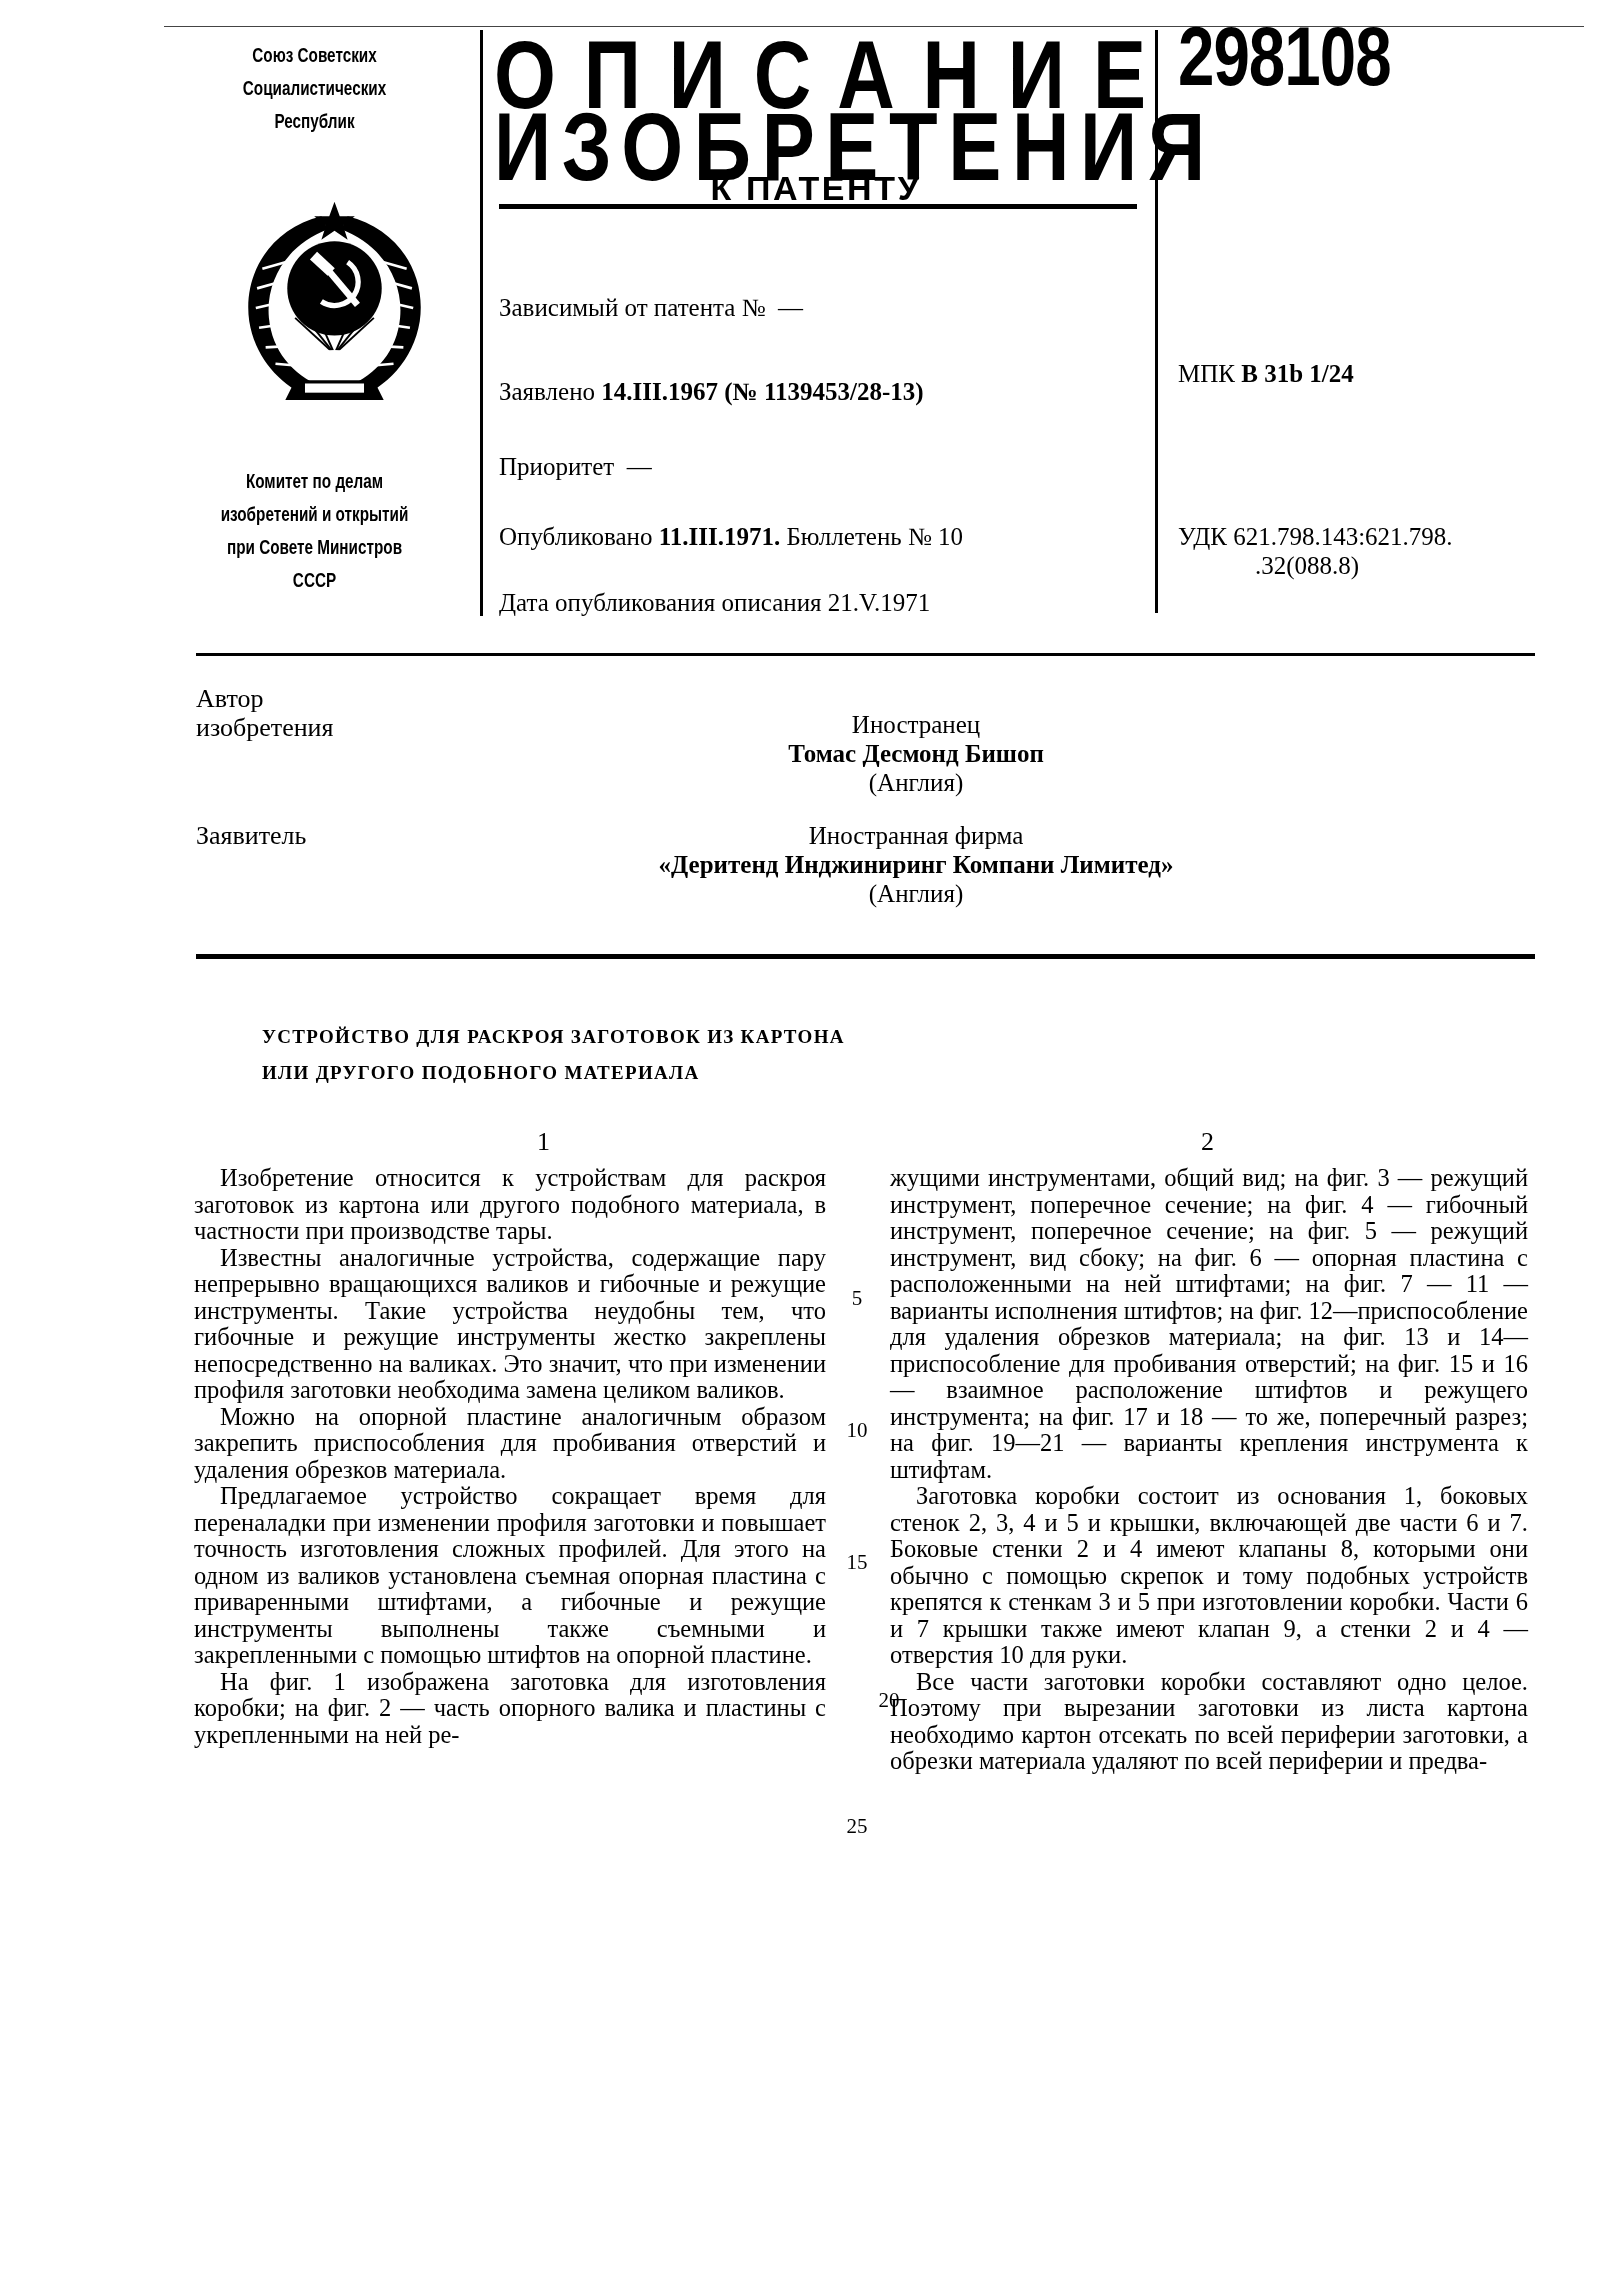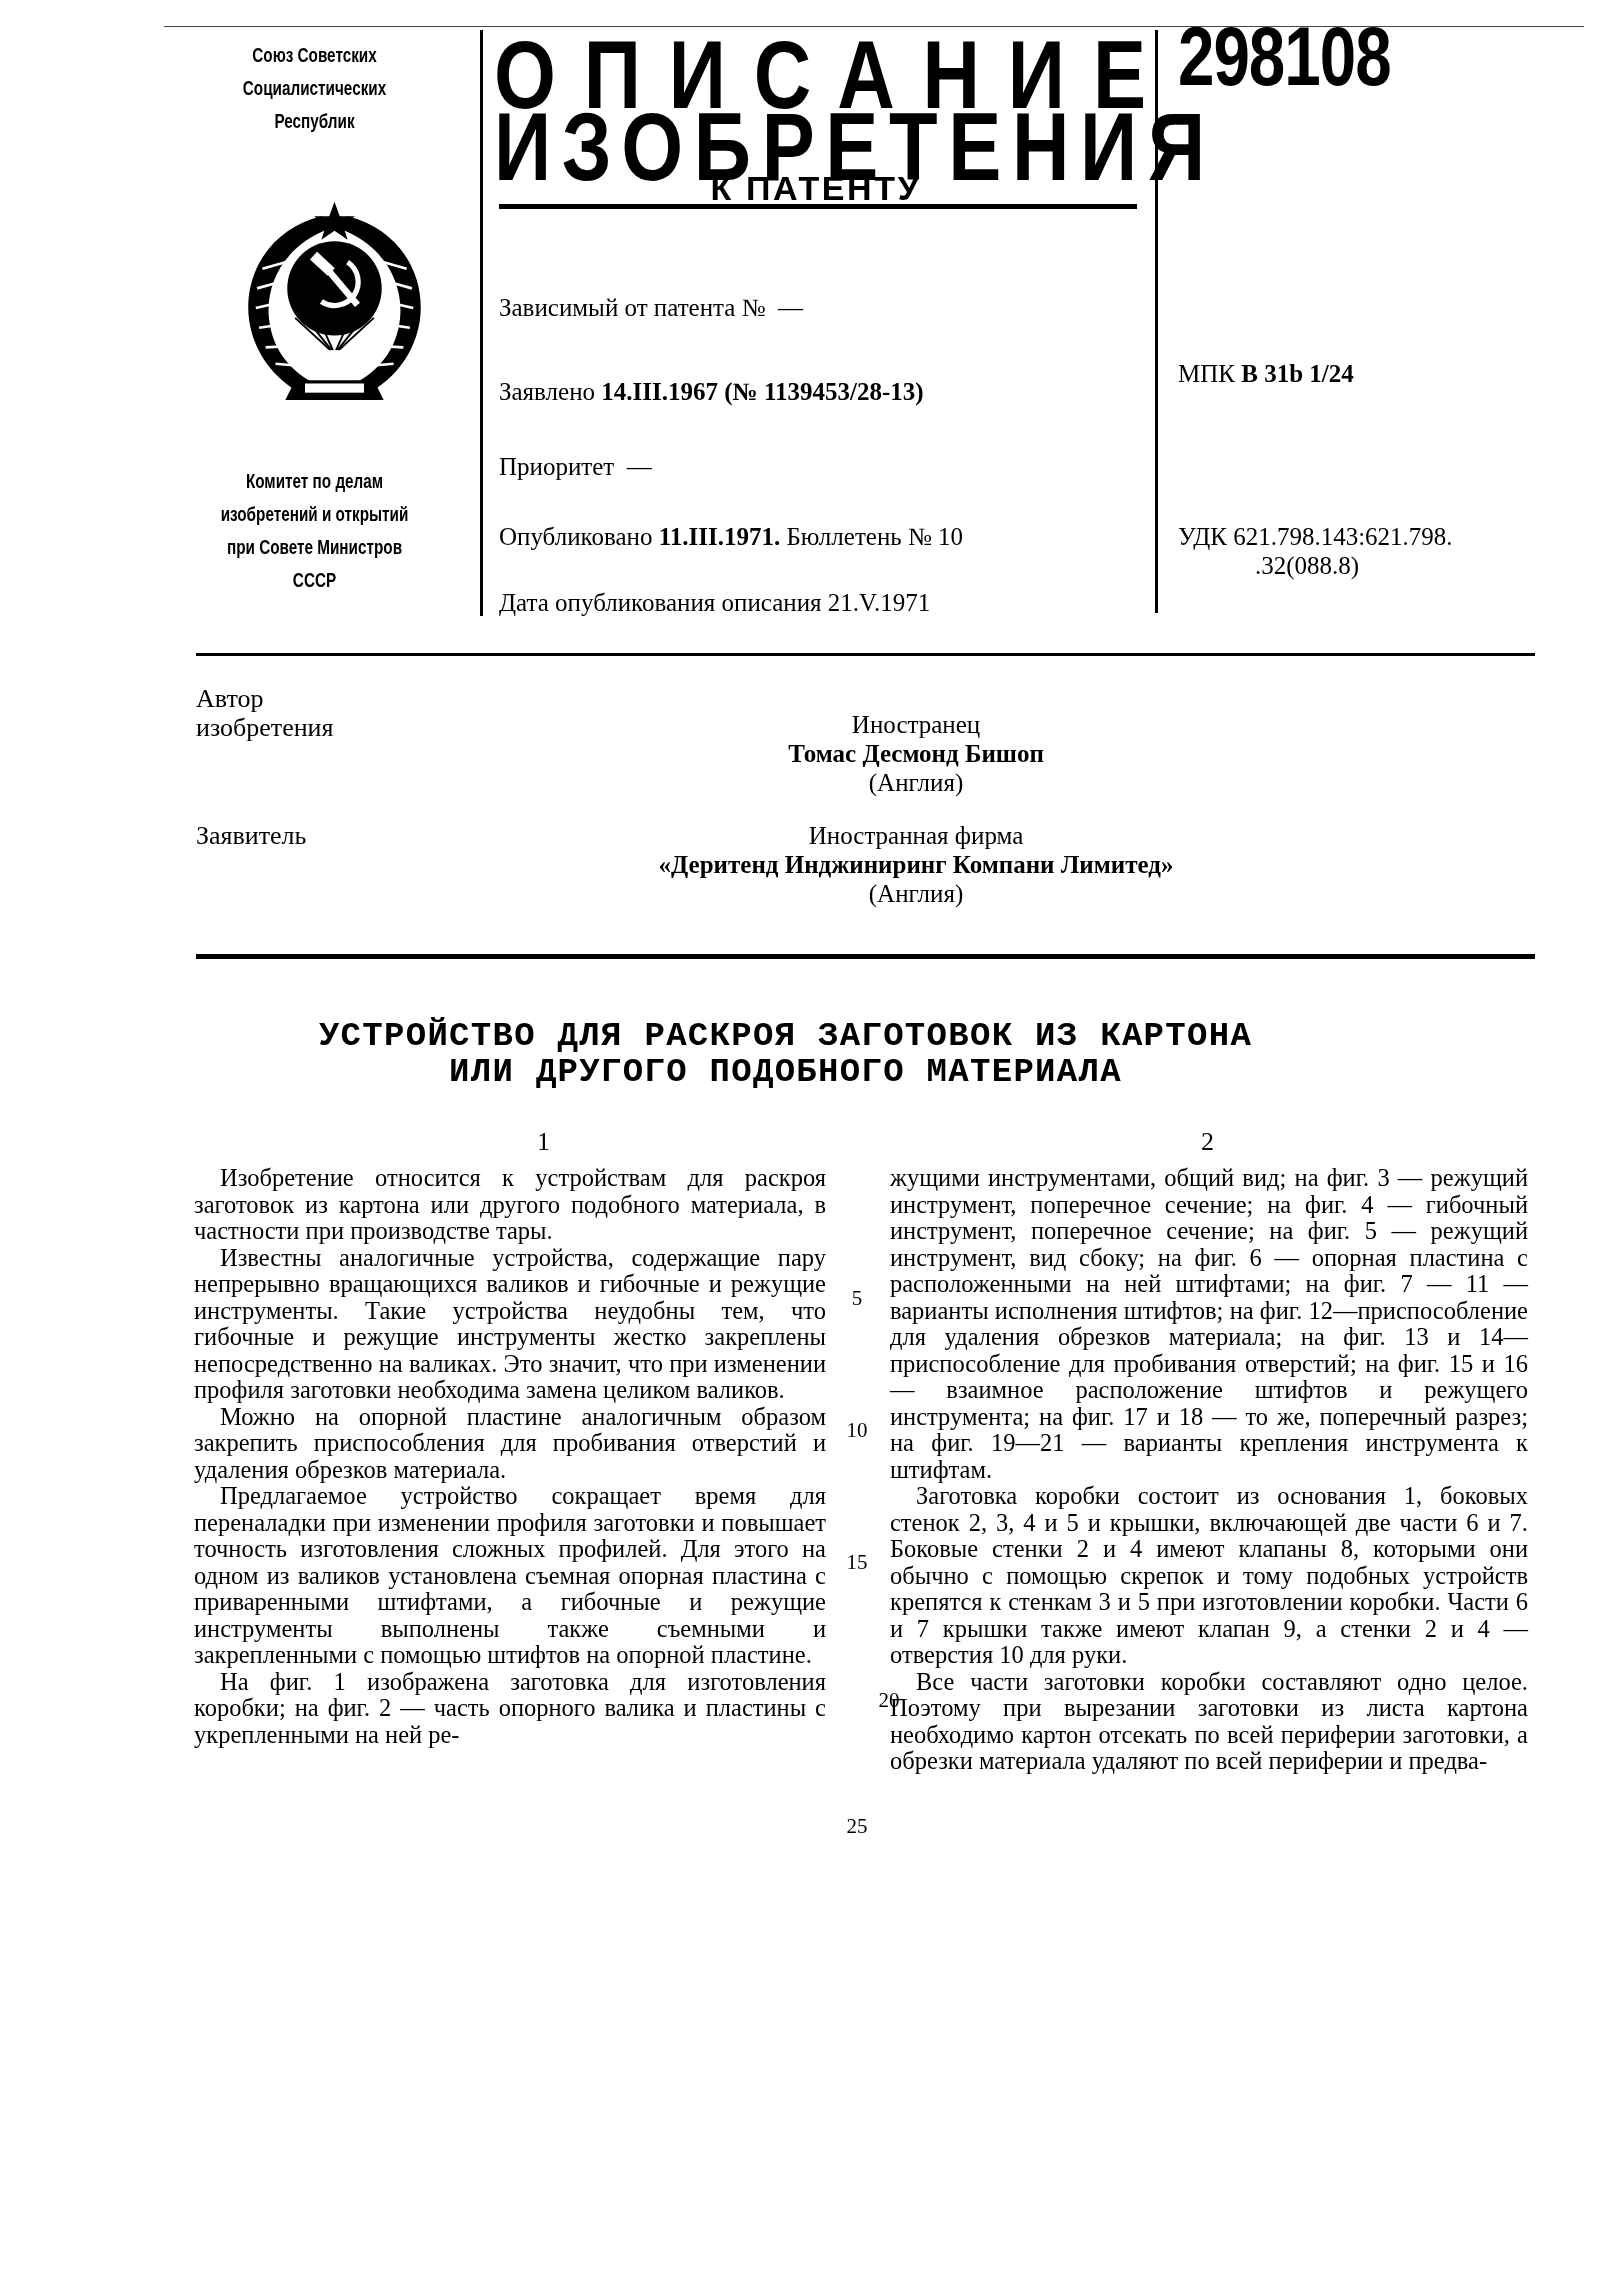--- a/index.html
+++ b/index.html
@@ -11,21 +11,21 @@
   .org { left:190px; width:249px; text-align:center; font-size:19.6px; line-height:33px; transform:scaleX(0.78); transform-origin:center top; }
   .big-title { left:494px; width:655px; font-size:97px; line-height:98px; letter-spacing:18.3px; transform:scaleX(0.82); transform-origin:left top; white-space:nowrap; }
   .patent-no { left:1178px; top:14.4px; font-size:84px; line-height:85px; transform:scaleX(0.78); transform-origin:left top; letter-spacing:-1.3px; }
   .k-patentu { left:497px; width:638px; text-align:center; top:169px; font-size:34px; letter-spacing:2.6px; }
   .thick-rule { background:#000; }
   .meta { left:499px; font-size:25px; line-height:30px; white-space:nowrap; }
   .meta b { font-weight:bold; }
   .meta-r { left:1178px; font-size:25px; line-height:30px; white-space:nowrap; }
   .lbl { left:196px; font-size:26px; line-height:29px; }
   .center-blk { left:458px; width:916px; text-align:center; font-size:25px; line-height:29px; }
-  .doc-title { left:262px; width:1047px; text-align:center; font-size:34px; line-height:37px; font-weight:bold; letter-spacing:1.3px;font-family:Liberation Mono, monospace; }
+  .doc-title { left:262px; width:1047px; font-size:19px; line-height:37px; font-weight:bold; letter-spacing:1.3px; }
   .col { font-size:24.5px; line-height:26.5px; text-align:justify; width:628px; }
   .col p { margin:0; text-indent:0; }
   .col p.ind { text-indent:26px; }
   .colnum { font-size:26px; }
   .lineno { left:844px; font-size:21px; width:26px; text-align:center; }
   .emblem { left:223px; top:190px; width:223px; height:223px; }
 </style>
 </head>
 <body>
 

